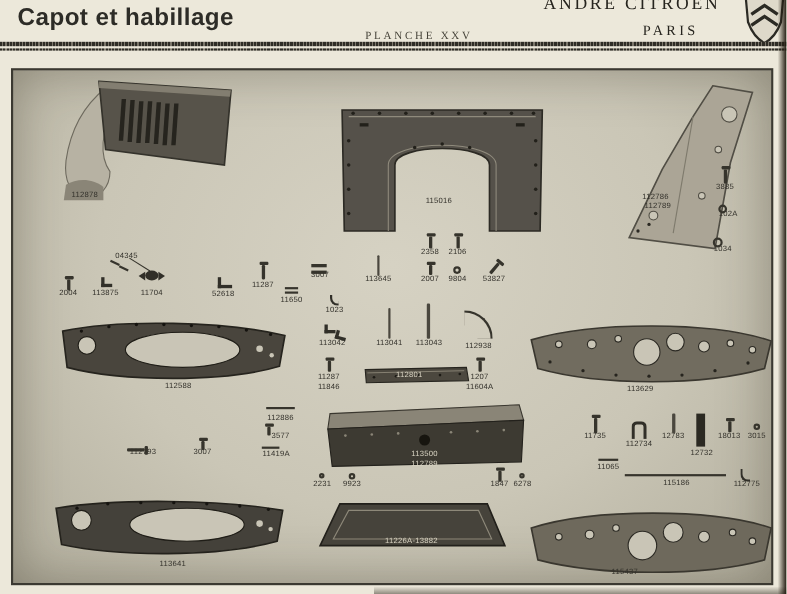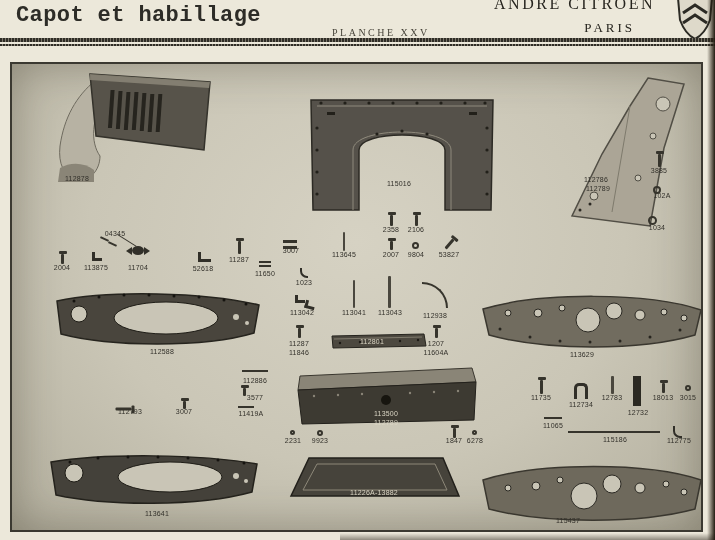--- a/index.html
+++ b/index.html
@@ -9,21 +9,21 @@
     background:#efebdd;
   }
   .page{
     position:relative;width:715px;height:540px;overflow:hidden;
     background:linear-gradient(105deg,#f1edе0 0%,#ece8da 55%,#e3dfd0 100%);
     background-color:#ece8da;
   }
   header{position:absolute;left:0;top:0;width:100%;height:60px;}
   .title{
     position:absolute;left:16px;top:3px;
-    font-family:Liberation Mono, monospace;font-size:22px;font-weight:600;
+    font-family:Liberation Sans, sans-serif;font-size:22px;font-weight:600;
     color:#2d2c27;letter-spacing:.4px;
   }
   .plate-no{
     position:absolute;left:332px;top:27px;
     font-family:"Liberation Serif",serif;font-size:10px;
     letter-spacing:2.5px;color:#47443a;
   }
   .brand{
     position:absolute;right:60px;top:-5px;
     font-family:"Liberation Serif",serif;font-size:16px;

